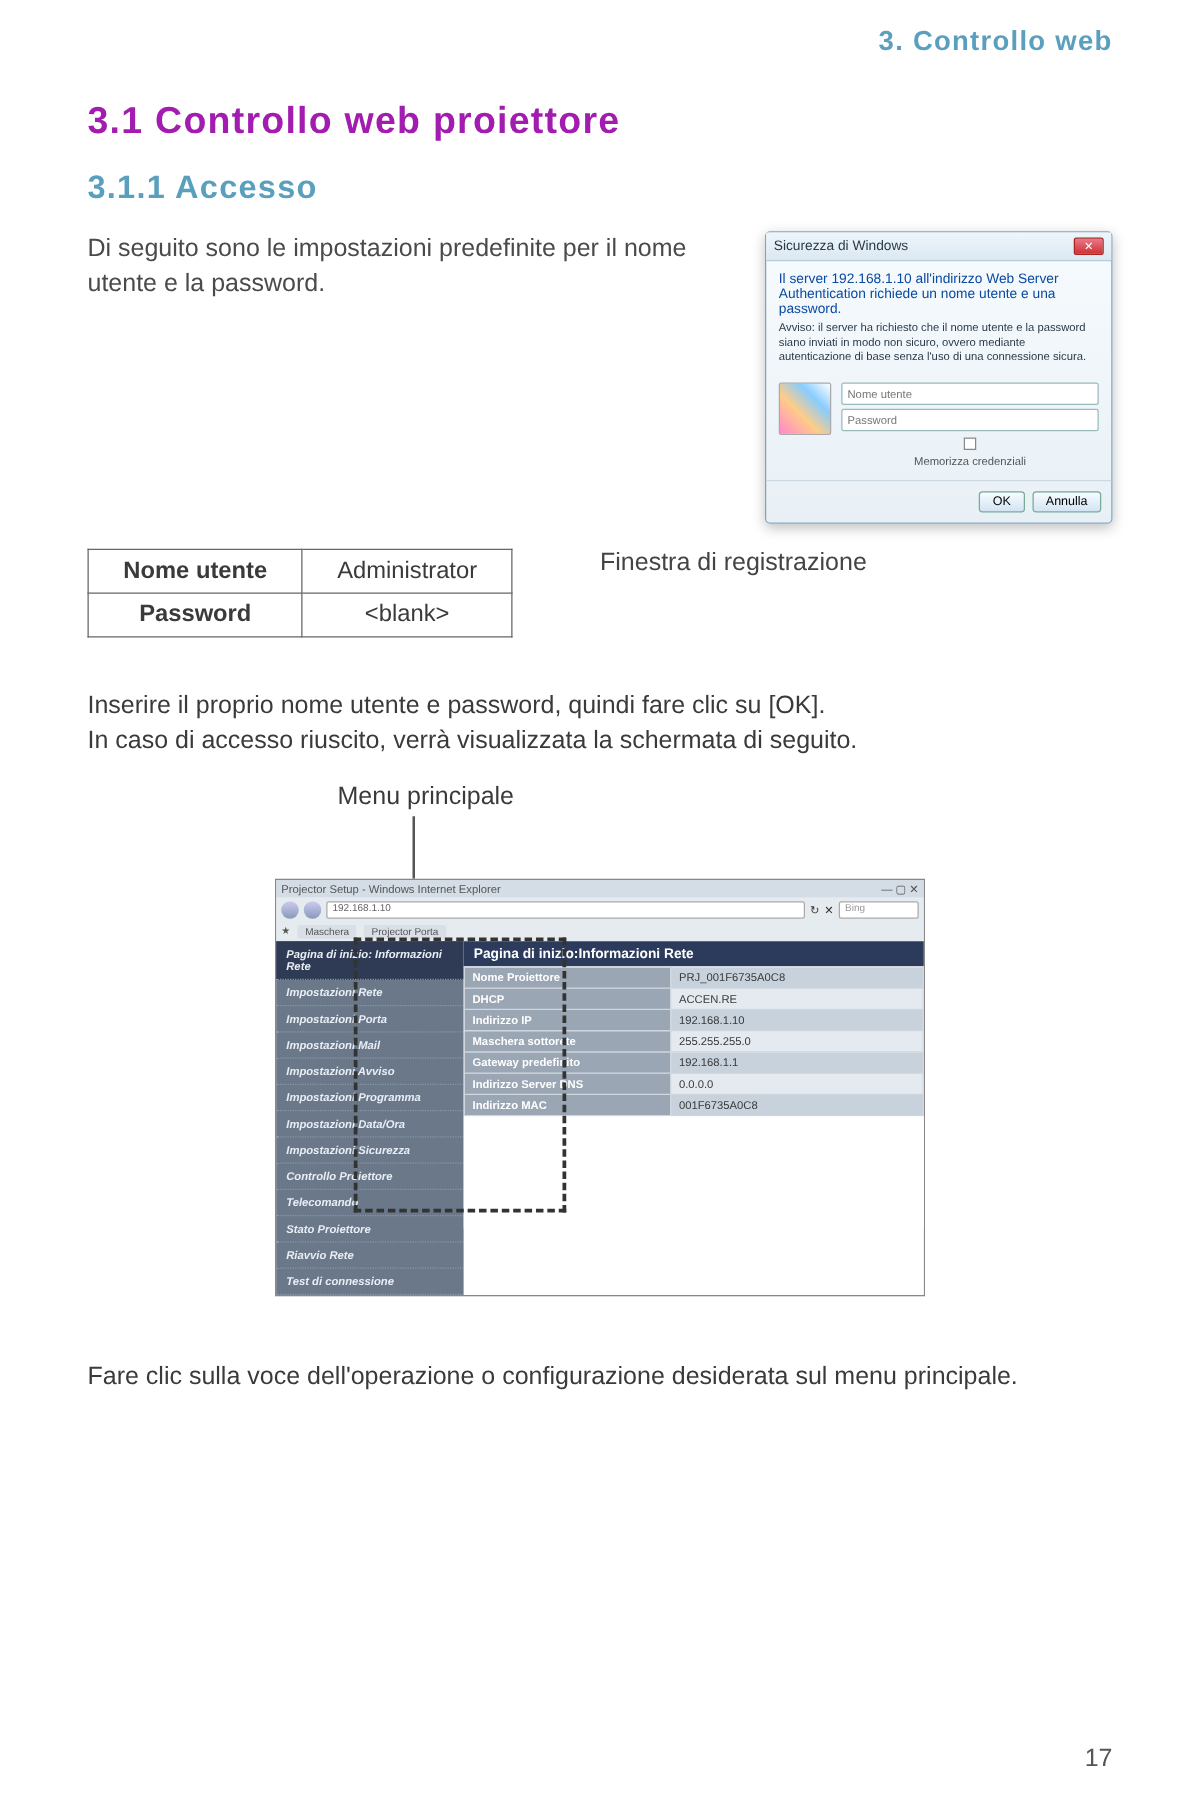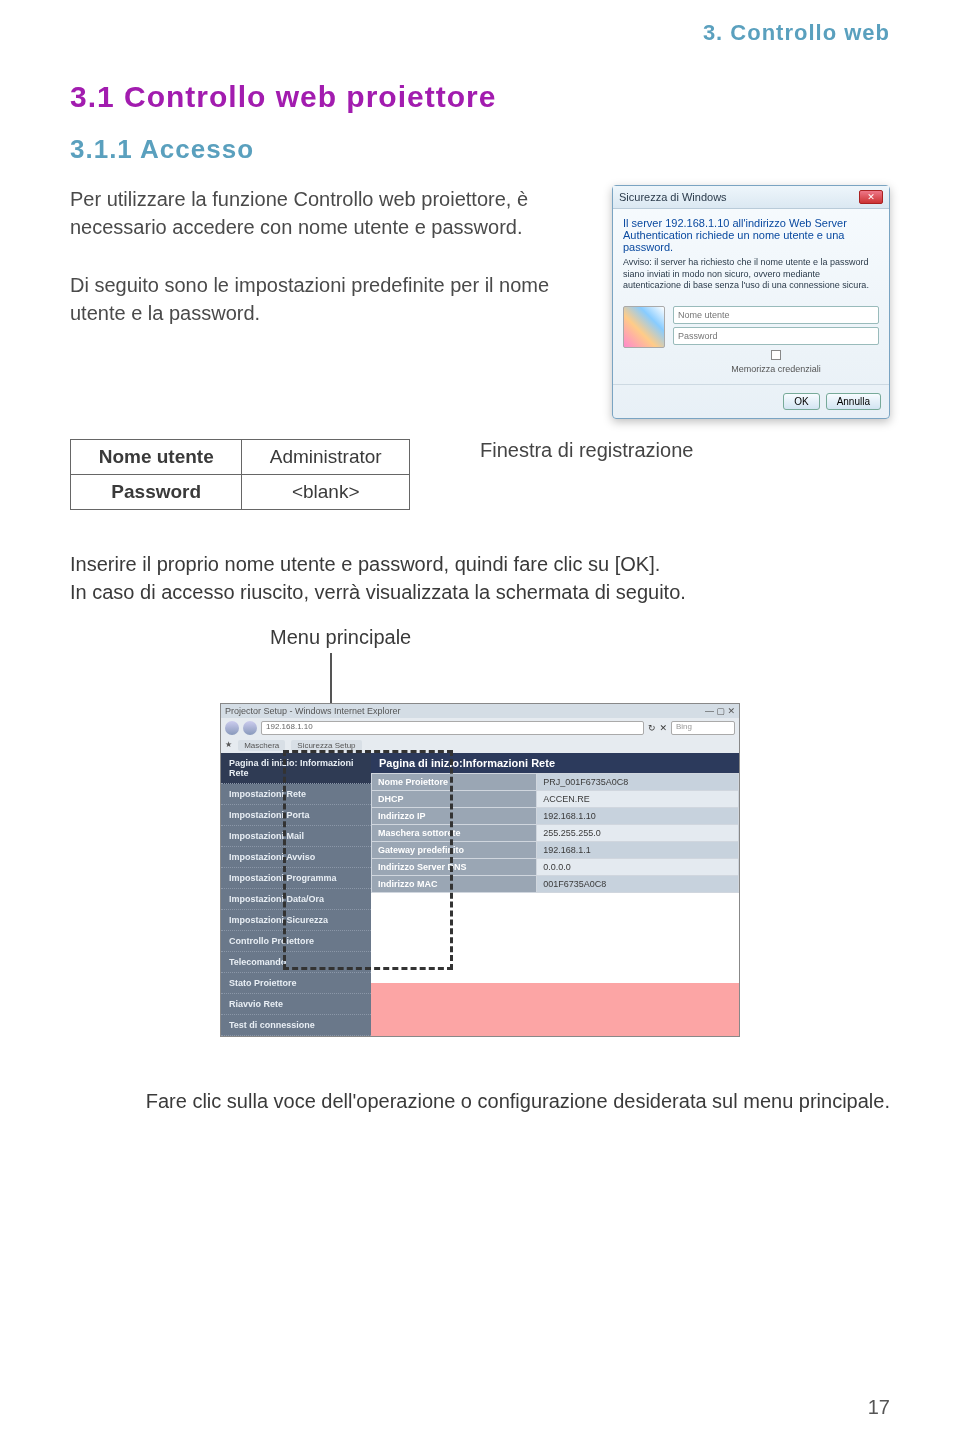--- a/index.html
+++ b/index.html
@@ -128,58 +128,57 @@
   }
   .app-titlebar { background:#d4dde5; padding:2px 4px; display:flex; justify-content:space-between; font-size:9px; color:#555;}
   .app-toolbar { background:#e6ebf0; padding:3px 4px; display:flex; align-items:center; gap:4px;}
   .app-nav-ico{width:14px;height:14px;border-radius:50%;background:linear-gradient(#cce,#89b);}
   .app-addr{flex:1;height:14px;background:#fff;border:1px solid #aaa;border-radius:2px;font-size:8px;padding:0 4px;color:#666;}
   .app-search{width:64px;height:14px;background:#fff;border:1px solid #aaa;border-radius:2px;font-size:8px;padding:0 4px;color:#999;}
   .app-tabs{background:#e6ebf0;padding:2px 4px;display:flex;gap:6px;font-size:8px;color:#555;}
   .app-tab{padding:1px 6px;background:#d8dfe6;border-radius:2px;}
   .app-content{display:flex;}
   .sidebar{
-    width:150px;background:#6a788a;color:#e8eef4;display:flex;flex-direction:column;
+    width:150px;background:#6a788a;color:#e8eef4;display:flex;flex-direction:column;font-style:italic;
   }
   .side-item{padding:5px 8px;font-size:9px;font-weight:bold;border-bottom:1px dotted #8b97a8;}
   .side-item.active{background:#2f3b54;}
   .dashed-box{
     position:absolute; width:170px; height:220px;
     border:3px dashed #333; pointer-events:none;
     left:213px; top:47px;
   }
   .app-wrap{position:relative;}
-  .main{flex:1;background:#fca5a5;}
+  .main{flex:1;background:#ffffff;}
   .main-hdr{
     background:#2c3a5c;color:#fff;font-weight:bold;
     padding:4px 8px;font-size:11px;
   }
   .grid{width:100%;border-collapse:collapse;font-size:9px;}
   .grid td{border:1px solid #d0d6de;padding:3px 6px;}
   .grid td.k{background:#9aa6b4;color:#fff;font-weight:bold;width:45%;}
   .grid td.v1{background:#c7d2dd;}
   .grid td.v2{background:#e4eaf0;}
   .app-status{background:#e6ebf0;border-top:1px solid #bbb;padding:2px 6px;display:flex;justify-content:space-between;font-size:8px;color:#666;}
   .zoom{display:flex;align-items:center;gap:3px;}
   .zoom .bar{width:40px;height:5px;background:#ccd;border:1px solid #99a;position:relative;}
   .zoom .bar::after{content:"";position:absolute;left:18px;top:-2px;width:5px;height:9px;background:#789;}
-  p.closing{font-size:20px;margin-top:50px;line-height:1.4;text-align:right;}
+  p.closing{font-size:20px;margin-top:50px;line-height:1.4;}
   .pagenum{position:absolute;bottom:30px;right:70px;font-size:20px;color:#555;}
 </style>
 </head>
 <body>
 
 <div class="header-right">3. Controllo web</div>
 
 <h1 class="section-title">3.1 Controllo web proiettore</h1>
 <h2 class="subsection">3.1.1 Accesso</h2>
 
 <div class="row">
   <div class="col-left">
-    <p class="body">Per utilizzare la funzione Controllo web proiettore, è necessario accedere con nome utente e password.</p>
     <p class="body">Di seguito sono le impostazioni predefinite per il nome utente e la password.</p>
   </div>
   <div class="col-right">
     <div class="win-dialog">
       <div class="win-title">
         <span>Sicurezza di Windows</span>
         <div class="win-close">✕</div>
       </div>
       <div class="win-body">
         <div class="win-lbl">Il server 192.168.1.10 all'indirizzo Web Server Authentication richiede un nome utente e una password.</div>
@@ -237,21 +236,21 @@
       <div class="app-nav-ico"></div>
       <div class="app-nav-ico"></div>
       <div class="app-addr">192.168.1.10</div>
       <span>↻</span>
       <span>✕</span>
       <div class="app-search">Bing</div>
     </div>
     <div class="app-tabs">
       <span>★</span>
       <span class="app-tab">Maschera</span>
-      <span class="app-tab">Sicurezza Setup</span>
+      <span class="app-tab">Projector Porta</span>
     </div>
     <div class="app-content">
       <div class="sidebar">
         <div class="side-item active">Pagina di inizio: Informazioni Rete</div>
         <div class="side-item">Impostazioni Rete</div>
         <div class="side-item">Impostazioni Porta</div>
         <div class="side-item">Impostazioni Mail</div>
         <div class="side-item">Impostazioni Avviso</div>
         <div class="side-item">Impostazioni Programma</div>
         <div class="side-item">Impostazioni Data/Ora</div>

